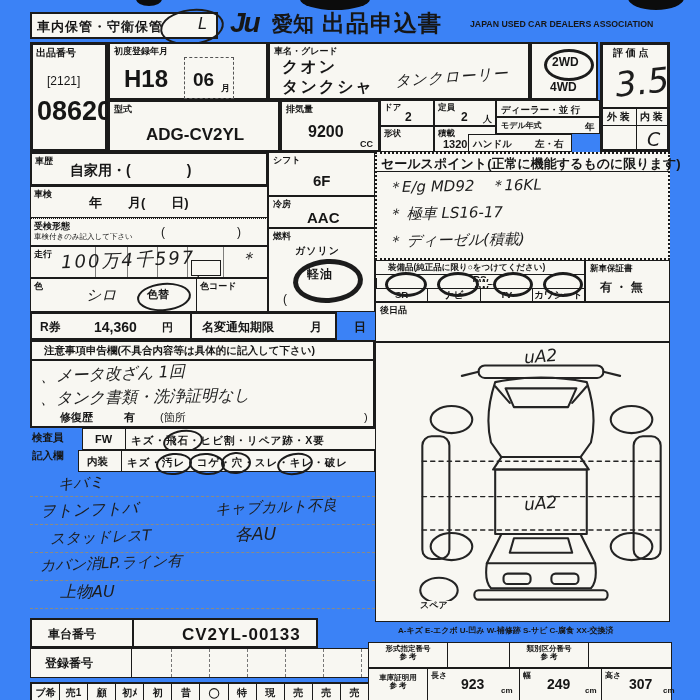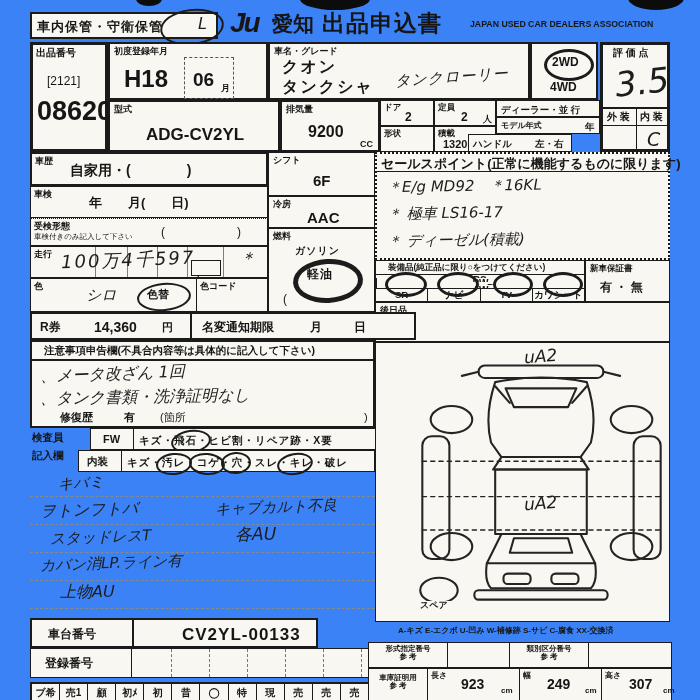--- a/index.html
+++ b/index.html
@@ -206,21 +206,21 @@
 
   <div class="bx thin" style="left:585px;top:260px;width:85px;height:42px;">
     <span class="lb" style="left:4px;top:3px;font-size:8.5px;">新車保証書</span>
     <span class="vl" style="left:14px;top:20px;font-size:12px;">有 ・ 無</span>
   </div>
 
   <div class="bx thin" style="left:375px;top:302px;width:295px;height:40px;">
     <span class="lb" style="left:4px;top:3px;">後日品</span>
   </div>
 
-  <div class="bx" style="left:30px;top:312px;width:386px;height:28px;">
+  <div class="bx" style="left:30px;top:312px;width:307px;height:28px;">
     <span class="vl" style="left:8px;top:7px;font-size:12px;">R券</span>
     <span class="vl" style="left:62px;top:6px;font-size:14px;">14,360</span>
     <span class="vl" style="left:130px;top:8px;font-size:11px;">円</span>
     <div class="sep" style="left:158px;top:0;width:2px;height:100%;"></div>
     <span class="vl" style="left:170px;top:7px;font-size:12px;">名変通知期限</span>
     <span class="vl" style="left:278px;top:7px;font-size:12px;">月</span>
     <span class="vl" style="left:322px;top:7px;font-size:12px;">日</span>
   </div>
 
   <div class="bx" style="left:30px;top:340px;width:345px;height:88px;">
@@ -229,21 +229,21 @@
     <span class="hd" style="left:8px;top:24px;font-size:16px;transform:rotate(-2deg);">、メータ改ざん 1回</span>
     <span class="hd" style="left:8px;top:47px;font-size:16px;transform:rotate(-1deg);">、タンク書類・洗浄証明なし</span>
     <span class="vl" style="left:28px;top:70px;font-size:11px;">修復歴</span>
     <span class="vl" style="left:92px;top:70px;font-size:11px;">有</span>
     <span class="vl" style="left:128px;top:70px;font-size:11px;font-weight:normal;">(箇所</span>
     <span class="vl" style="left:332px;top:70px;font-size:11px;font-weight:normal;">)</span>
   </div>
 
   <span class="lb" style="left:32px;top:432px;font-size:10.5px;">検査員</span>
   <span class="lb" style="left:32px;top:450px;font-size:10.5px;">記入欄</span>
-  <div class="bx thin" style="left:90px;top:428px;width:297px;height:22px;">
+  <div class="bx thin" style="left:82px;top:428px;width:297px;height:22px;">
     <span class="vl" style="left:12px;top:5px;font-size:11px;">FW</span>
     <div class="sep" style="left:42px;top:0;width:1px;height:100%;"></div>
     <div style="position:absolute;left:48px;top:5px;font-size:10.5px;font-weight:bold;letter-spacing:1px;white-space:nowrap;">
       <span>キズ</span><span>・</span><span>飛石</span><span>・</span><span>ヒビ割</span><span>・</span><span>リペア跡</span><span>・</span><span>X要</span>
     </div>
     <div class="ov" style="left:80px;top:1px;width:36px;height:19px;transform:rotate(-8deg);"></div>
   </div>
   <div class="bx thin" style="left:78px;top:450px;width:297px;height:22px;">
     <span class="vl" style="left:8px;top:5px;font-size:10.5px;">内装</span>
     <div class="sep" style="left:42px;top:0;width:1px;height:100%;"></div>

